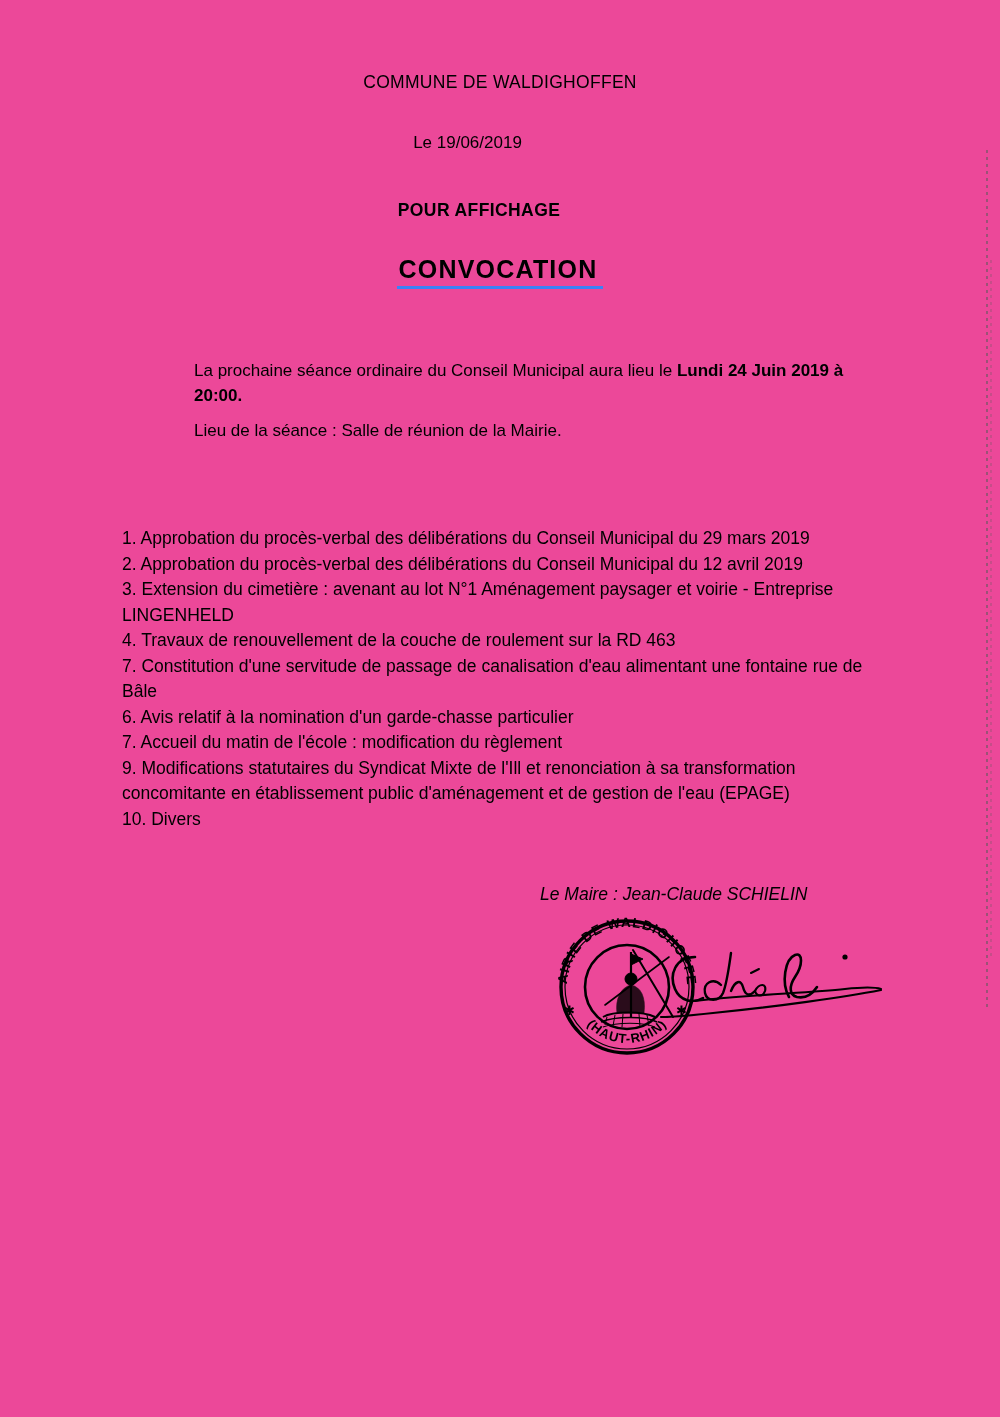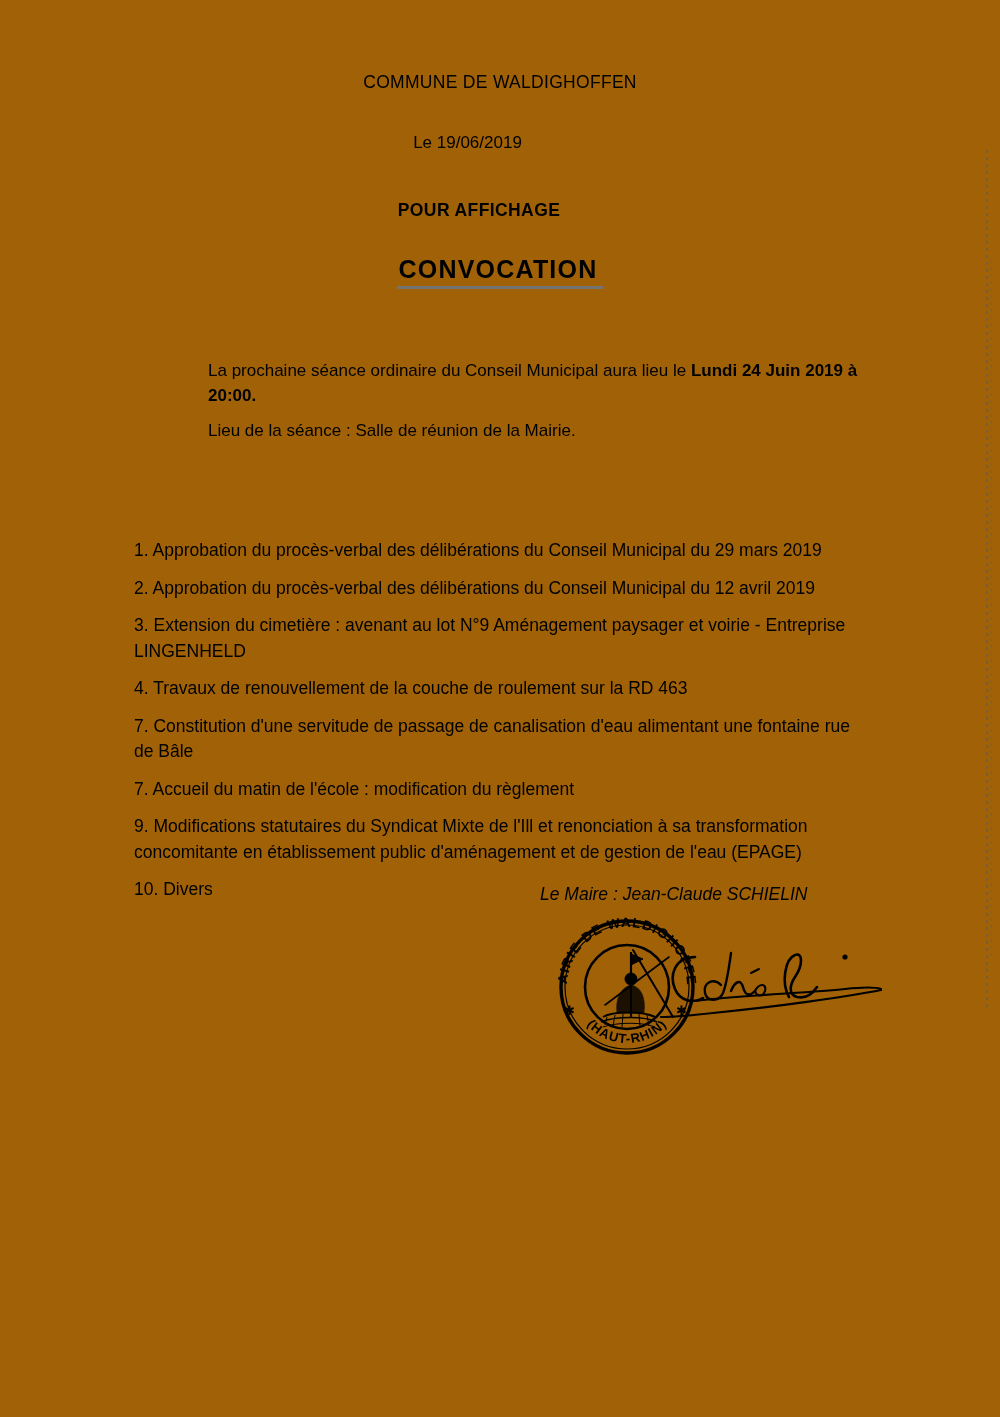--- a/index.html
+++ b/index.html
@@ -9,21 +9,21 @@
     background: #ffffff;
   }
   body {
     font-family: "Liberation Sans", sans-serif;
     color: #000000;
   }
   #page {
     position: relative;
     width: 1000px;
     height: 1417px;
-    background: #a16207;
+    background: #ec4899;
     overflow: hidden;
   }
 
   
   .scan-line {
     position: absolute;
     left: 986px;
     top: 150px;
     width: 2px;
     height: 860px;
@@ -80,48 +80,48 @@
     left: 0;
     top: 255px;
     width: 1000px;
     text-align: center;
   }
   .convocation {
     display: inline-block;
     font-size: 25px;
     font-weight: bold;
     letter-spacing: 1.2px;
-    border-bottom: 3px solid #737373;
+    border-bottom: 3px solid #3b82f6;
     padding: 0 6px 2px 2px;
   }
 
   
   .para {
     position: absolute;
-    left: 208px;
+    left: 194px;
     width: 690px;
     font-size: 17px;
     line-height: 25px;
   }
   .para.p1 { top: 358px; }
   .para.p2 { top: 418px; }
   .para.p3 { top: 478px; }
   .para b { font-weight: bold; }
 
   
   .agenda {
     position: absolute;
     left: 122px;
     top: 526px;
     width: 760px;
     font-size: 17.5px;
     line-height: 25.5px;
   }
   .agenda .ag-item {
-    margin: 12px;
+    margin: 0;
     padding: 0;
   }
 
   
   .maire-line {
     position: absolute;
     left: 540px;
     top: 884px;
     font-size: 17.5px;
     white-space: nowrap;
@@ -161,23 +161,24 @@
   <div class="para p1">
     <span>La prochaine séance ordinaire du Conseil Municipal aura lieu le </span><b>Lundi 24 Juin 2019 à 20:00.</b>
   </div>
 
   <div class="para p2">Lieu de la séance : Salle de réunion de la Mairie.</div>
 
 
   <div class="agenda">
     <div class="ag-item">1. Approbation du procès-verbal des délibérations du Conseil Municipal du 29 mars 2019</div>
     <div class="ag-item">2. Approbation du procès-verbal des délibérations du Conseil Municipal du 12 avril 2019</div>
-    <div class="ag-item">3. Extension du cimetière : avenant au lot N°9 Aménagement paysager et voirie - Entreprise LINGENHELD</div>
+    <div class="ag-item">3. Extension du cimetière : avenant au lot N°1 Aménagement paysager et voirie - Entreprise LINGENHELD</div>
     <div class="ag-item">4. Travaux de renouvellement de la couche de roulement sur la RD 463</div>
     <div class="ag-item">7. Constitution d'une servitude de passage de canalisation d'eau alimentant une fontaine rue de Bâle</div>
+    <div class="ag-item">6. Avis relatif à la nomination d'un garde-chasse particulier</div>
     <div class="ag-item">7. Accueil du matin de l'école : modification du règlement</div>
     <div class="ag-item">9. Modifications statutaires du Syndicat Mixte de l'Ill et renonciation à sa transformation concomitante en établissement public d'aménagement et de gestion de l'eau (EPAGE)</div>
     <div class="ag-item">10. Divers</div>
   </div>
 
   <div class="maire-line">Le Maire : Jean-Claude SCHIELIN</div>
 
   <div class="sig-area">
 
     <svg class="stamp-svg" width="360" height="175" viewBox="0 0 360 175">

